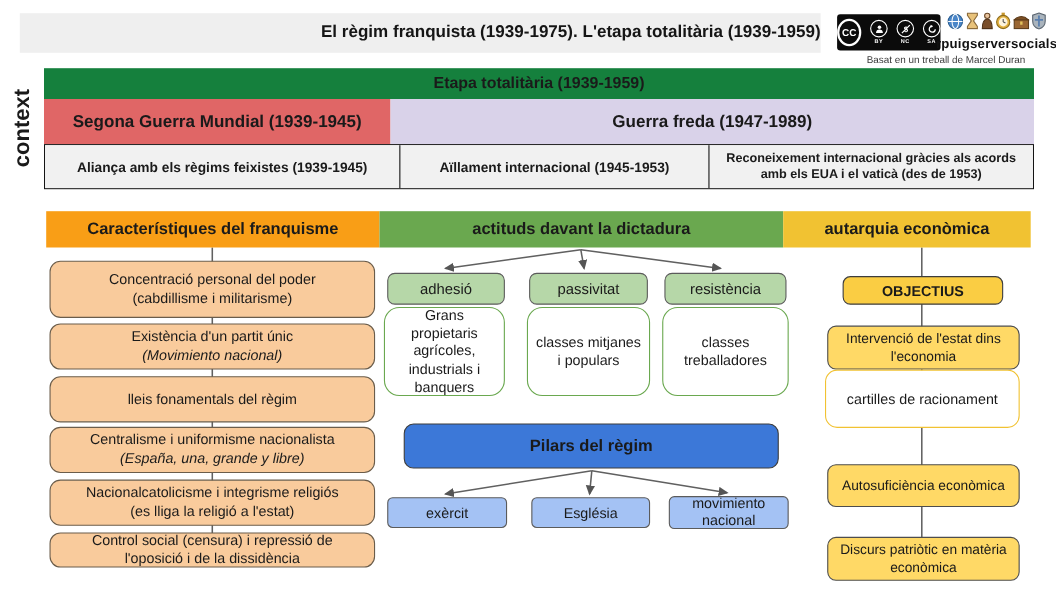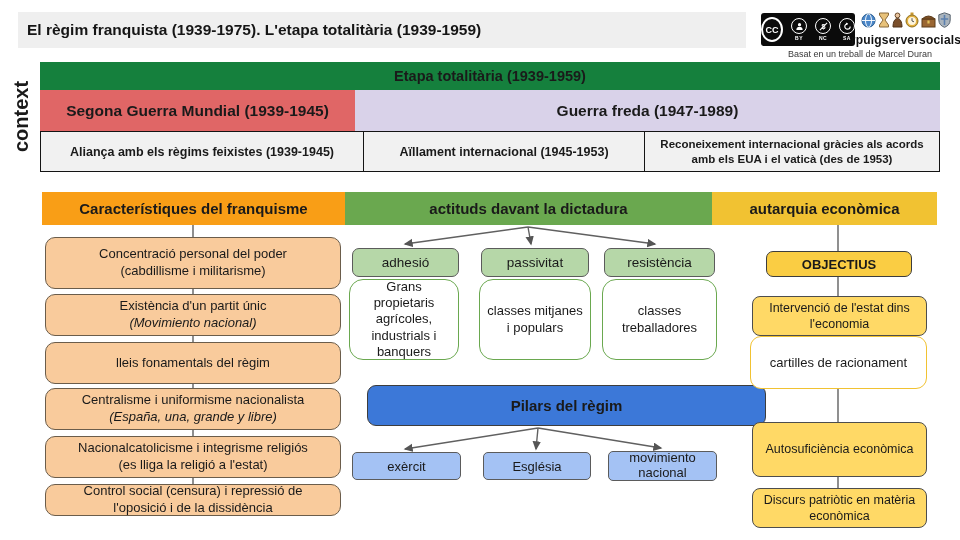--- a/index.html
+++ b/index.html
@@ -5,21 +5,21 @@
   html,body{margin:0;padding:0;background:#fff;}
   .stage{position:relative;width:960px;height:540px;background:#fff;overflow:hidden;
          font-family:"Liberation Sans",sans-serif;color:#1a1a1a;}
   .abs{position:absolute;box-sizing:border-box;}
   .ctr{display:flex;align-items:center;justify-content:center;text-align:center;}
   .col{flex-direction:column;}
   svg.connectors{position:absolute;left:0;top:0;}
 
   
   .titlebar{left:18px;top:12px;width:728px;height:36px;background:#efefef;
-            justify-content:flex-start;padding-left:9px;font-size:15.5px;font-weight:700;color:#151515;}
+            justify-content:flex-end;padding-left:9px;font-size:15.5px;font-weight:700;color:#151515;}
   .cc-badge{left:761px;top:13px;width:94px;height:33px;background:#0b0b0b;border-radius:3px;
             display:flex;align-items:center;justify-content:center;gap:8px;}
   .cc-big{width:21px;height:21px;border:2px solid #fff;border-radius:50%;color:#fff;
           font-size:9px;font-weight:700;display:flex;align-items:center;justify-content:center;}
   .cc-col{display:flex;flex-direction:column;align-items:center;gap:1px;}
   .cc-sm{width:14px;height:14px;border:1.4px solid #fff;border-radius:50%;color:#fff;
          display:flex;align-items:center;justify-content:center;font-size:8px;font-weight:700;}
   .cc-lbl{color:#fff;font-size:5px;font-weight:700;letter-spacing:.5px;}
   .logo{left:858px;top:13px;width:96px;display:flex;flex-direction:column;align-items:center;}
   .logo-icons{display:flex;gap:2px;align-items:flex-end;height:19px;}
@@ -52,35 +52,35 @@
         font-size:13px;line-height:1.3;text-align:center;}
   .obox .l{display:block;}
   .it{font-style:italic;}
 
   
   .glabel{top:248px;height:29px;background:#b6d7a8;border:1.3px solid #5b5b5b;border-radius:7px;font-size:13.5px;}
   .gl1{left:352px;width:107px;} .gl2{left:481px;width:108px;} .gl3{left:604px;width:111px;}
   .gdesc{top:279px;height:81px;background:#fff;border:1.6px solid #6aa84f;border-radius:14px;
          font-size:13px;line-height:1.25;padding:0 7px;}
   .gd1{left:349px;width:110px;} .gd2{left:479px;width:112px;} .gd3{left:602px;width:115px;}
-  .pilars{left:367px;top:385px;width:399px;height:41px;background:#3c78d8;border:1.4px solid #3d3d3d;
+  .pilars{left:367px;top:385px;width:341px;height:41px;background:#3c78d8;border:1.4px solid #3d3d3d;
           border-radius:9px;font-size:15px;font-weight:700;}
   .bbox{top:452px;height:28px;background:#a4c2f4;border:1.3px solid #5b5b5b;border-radius:5px;font-size:13px;}
   .bb1{left:352px;width:109px;} .bb2{left:483px;width:108px;}
   .bb3{left:608px;width:109px;top:451px;height:30px;line-height:1.12;}
 
   
   .objectius{left:766px;top:251px;width:146px;height:26px;background:#facd43;border:1.5px solid #3d3d3d;
              border-radius:7px;font-size:13px;font-weight:700;}
   .ybox{left:752px;width:175px;background:#ffd966;border:1.4px solid #4d4d4d;border-radius:8px;
         font-size:12.5px;line-height:1.3;}
   .y1{top:296px;height:40px;}
   .ycart{left:750px;top:336px;width:177px;height:53px;background:#fff;border:1.6px solid #f1c232;
          border-radius:11px;font-size:13px;}
-  .y2{top:422px;height:55px;}
+  .y2{top:422px;height:39px;}
   .y3{top:488px;height:40px;}
 </style>
 </head>
 <body>
 
 <div class="stage">
 
   <svg class="connectors" width="960" height="540" viewBox="0 0 960 540">
     <defs>
       <marker id="ah" markerWidth="8" markerHeight="8" refX="5.5" refY="3" orient="auto">

